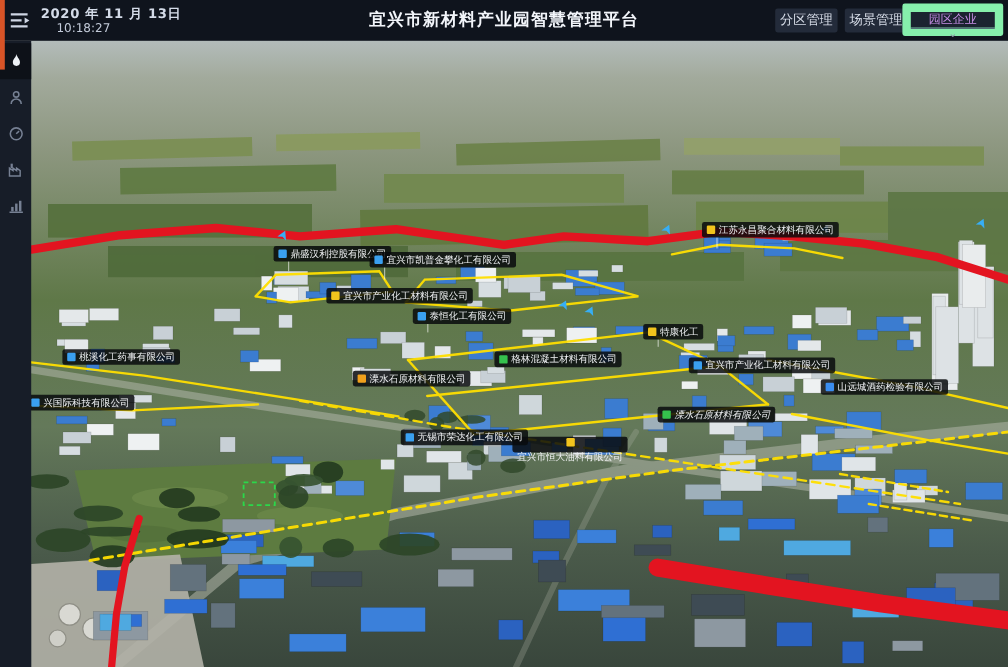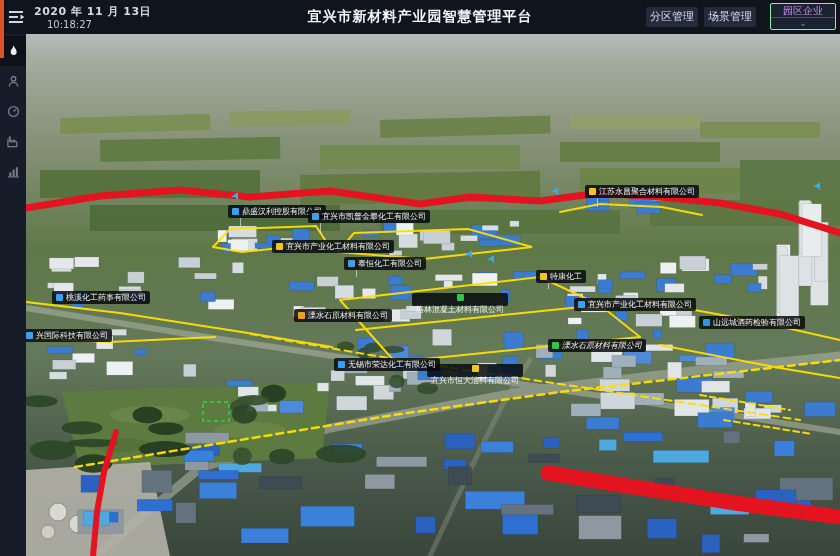--- a/index.html
+++ b/index.html
@@ -8,21 +8,21 @@
   
   .header{position:absolute;left:0;top:0;width:840px;height:34px;background:#0f141d;z-index:30;}
   .accent-bar{position:absolute;left:0;top:0;width:4px;height:58px;background:#d85427;z-index:40;}
   .burger{position:absolute;left:8px;top:9px;width:18px;height:16px;cursor:pointer;}
   .hdr-date{position:absolute;left:34px;top:4px;font-size:11px;font-weight:bold;color:#d4dbe8;letter-spacing:.5px;}
   .hdr-time{position:absolute;left:47px;top:19px;font-size:10px;font-weight:normal;color:#c2cad8;}
   .hdr-title{position:absolute;left:0;right:0;top:8px;text-align:center;font-size:14px;font-weight:bold;color:#f2f5fa;letter-spacing:1px;}
   .hdr-btn{position:absolute;top:7px;width:52px;height:20px;line-height:20px;text-align:center;
     background:#232b3a;border-radius:2px;color:#d7dde8;font-size:11px;cursor:pointer;}
   .btn-zone{right:142px;} .btn-scene{right:84px;}
-  .hdr-drop{position:absolute;right:4px;top:3px;width:66px;height:27px;background:#1b2330;border:1px solid #86efac;border-radius:2px;cursor:pointer;}
+  .hdr-drop{position:absolute;right:4px;top:3px;width:84px;height:27px;background:#1b2330;border:7px solid #86efac;border-radius:2px;cursor:pointer;}
   .drop-label{display:block;text-align:center;font-size:10px;color:#c98fe8;line-height:13px;border-bottom:1px solid #46506a;}
   .drop-caret{display:block;text-align:center;color:#8a93a3;font-size:9px;line-height:11px;}
   
   .sidebar{position:absolute;left:0;top:34px;width:26px;height:522px;background:#171d28;z-index:20;
     display:flex;flex-direction:column;align-items:center;padding-top:2px;}
   .side-item{width:26px;height:30px;display:flex;align-items:center;justify-content:center;color:#768093;cursor:pointer;}
   .side-item.active{color:#edf1f6;background:#0d1118;}
   
   .scene-svg{position:absolute;left:0;top:0;z-index:1;}
   .labels{position:absolute;left:0;top:0;width:840px;height:556px;z-index:10;pointer-events:none;}
@@ -405,37 +405,37 @@
       <span class="pill-text">桃溪化工药事有限公司</span>
     </div>
       <div class="pill" style="left: 22px; top: 329px;">
       <span class="pill-icon" style="background: rgb(58, 160, 240);"></span>
       <span class="pill-text">兴国际科技有限公司</span>
     </div>
       <div class="pill" style="left: 574px; top: 298px;">
       <span class="pill-icon" style="background: rgb(58, 160, 240);"></span>
       <span class="pill-text">宜兴市产业化工材料有限公司</span>
     </div>
-      <div class="pill" style="left: 699px; top: 316px;">
+      <div class="pill" style="left: 684px; top: 316px;">
       <span class="pill-icon" style="background: rgb(58, 141, 240);"></span>
       <span class="pill-text">山远城酒药检验有限公司</span>
     </div>
       <div class="pill" style="left: 548px; top: 339px; font-style: italic;">
       <span class="pill-icon" style="background: rgb(53, 194, 77);"></span>
       <span class="pill-text">溧水石原材料有限公司</span>
     </div>
       <div class="pill" style="left: 427px; top: 364px; flex-direction: column;">
       <span class="pill-icon" style="background: rgb(242, 196, 29);"></span>
       <span class="pill-text">宜兴市恒大油料有限公司</span>
     </div>
       <div class="pill" style="left: 334px; top: 358px;">
       <span class="pill-icon" style="background: rgb(58, 160, 240);"></span>
       <span class="pill-text">无锡市荣达化工有限公司</span>
     </div>
-      <div class="pill" style="left: 412px; top: 293px; flex-direction: column;">
+      <div class="pill" style="left: 412px; top: 293px;">
       <span class="pill-icon" style="background: rgb(53, 194, 77);"></span>
       <span class="pill-text">格林混凝土材料有限公司</span>
     </div>
     </div>
 
   <div class="header">
     <svg class="burger" viewBox="0 0 18 16">
       <g stroke="#cfd6e4" stroke-width="2">
         <line x1="1" y1="3" x2="15" y2="3"></line>
         <line x1="1" y1="8" x2="10" y2="8"></line>

